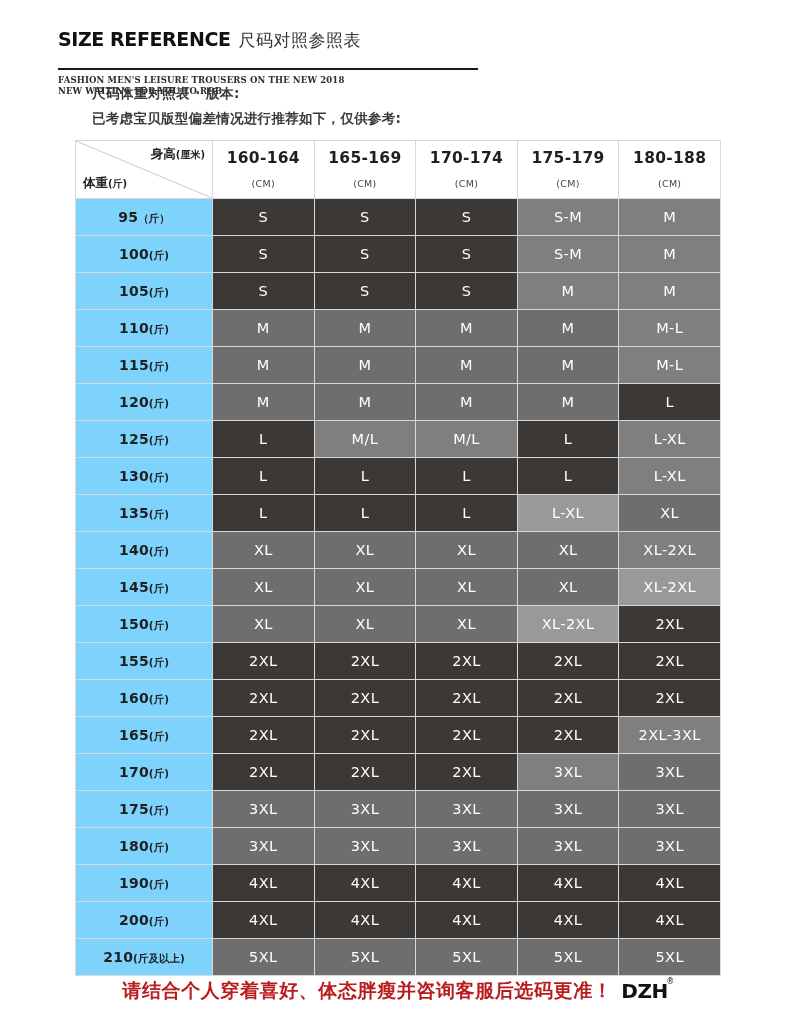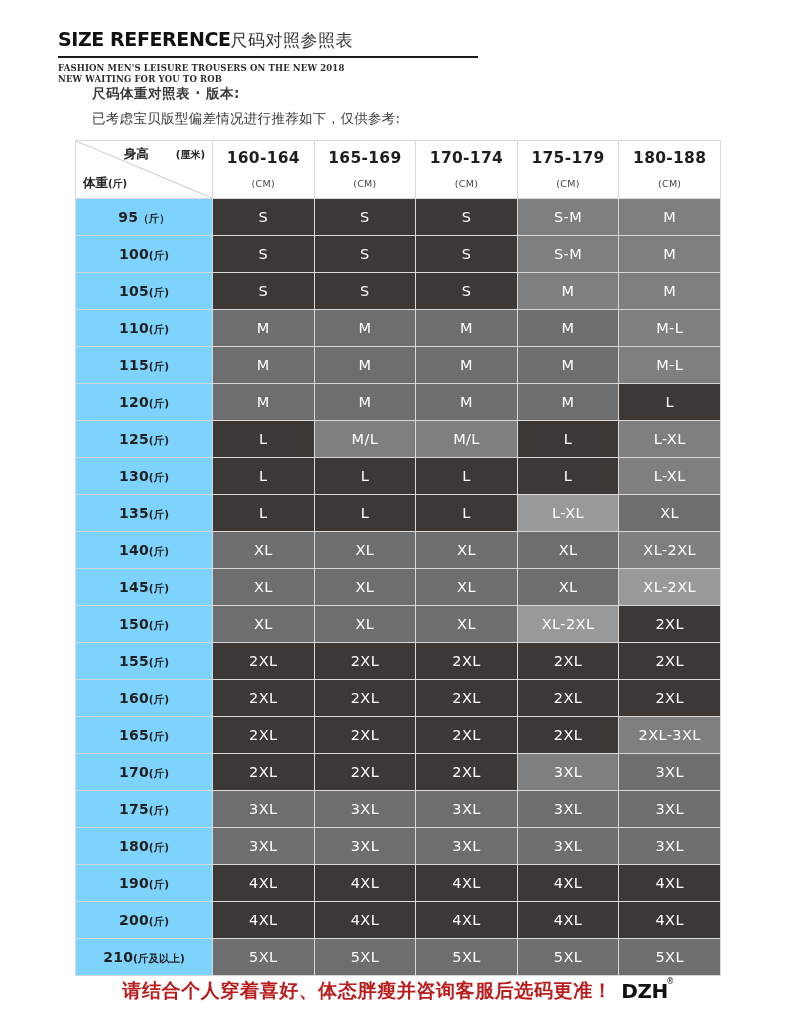--- a/index.html
+++ b/index.html
@@ -17,22 +17,23 @@
 
   
   #header-block {
     position: absolute;
     left: 58px; top: 28px;
     width: 420px;
   }
   #title-row {
     display: flex;
     align-items: baseline;
+    gap: 8px;
     border-bottom: 2px solid #1a1a1a;
-    padding-bottom: 4px;
+    padding-bottom: 16px;
   }
   #title-en {
     font-weight: bold;
     font-size: 19px;
     letter-spacing: -0.4px;
     color: #111;
     white-space: nowrap;
   }
   #title-cn {
     font-size: 17px;
@@ -78,21 +79,21 @@
     font-size: 17px;
     color: #333;
     letter-spacing: 0.5px;
     white-space: nowrap;
   }
 
   #note-line {
     position: absolute;
     left: 92px; top: 110px;
     font-size: 13.5px;
-    font-weight: normal;
+    font-weight: bold;
     color: #3a3a3a;
     letter-spacing: 0.3px;
     white-space: nowrap;
   }
 
   
   #size-table {
     position: absolute;
     left: 75px; top: 140px;
     width: 645px;
@@ -121,21 +122,21 @@
   }
   #corner-cell .diag svg { display: block; width: 100%; height: 100%; }
   .corner-top {
     position: absolute;
     right: 7px; top: 5px;
     font-size: 12.5px;
     font-weight: bold;
     color: #222;
     white-space: nowrap;
   }
-  .corner-top .unit { font-size: 10px; margin-left: 27px; }
+  .corner-top .unit { font-size: 10px; }
   .corner-bot {
     position: absolute;
     left: 7px; bottom: 6px;
     font-size: 12.5px;
     font-weight: bold;
     color: #222;
     white-space: nowrap;
     margin-top: 16px;
   }
   .corner-bot .unit { font-size: 10px; }

